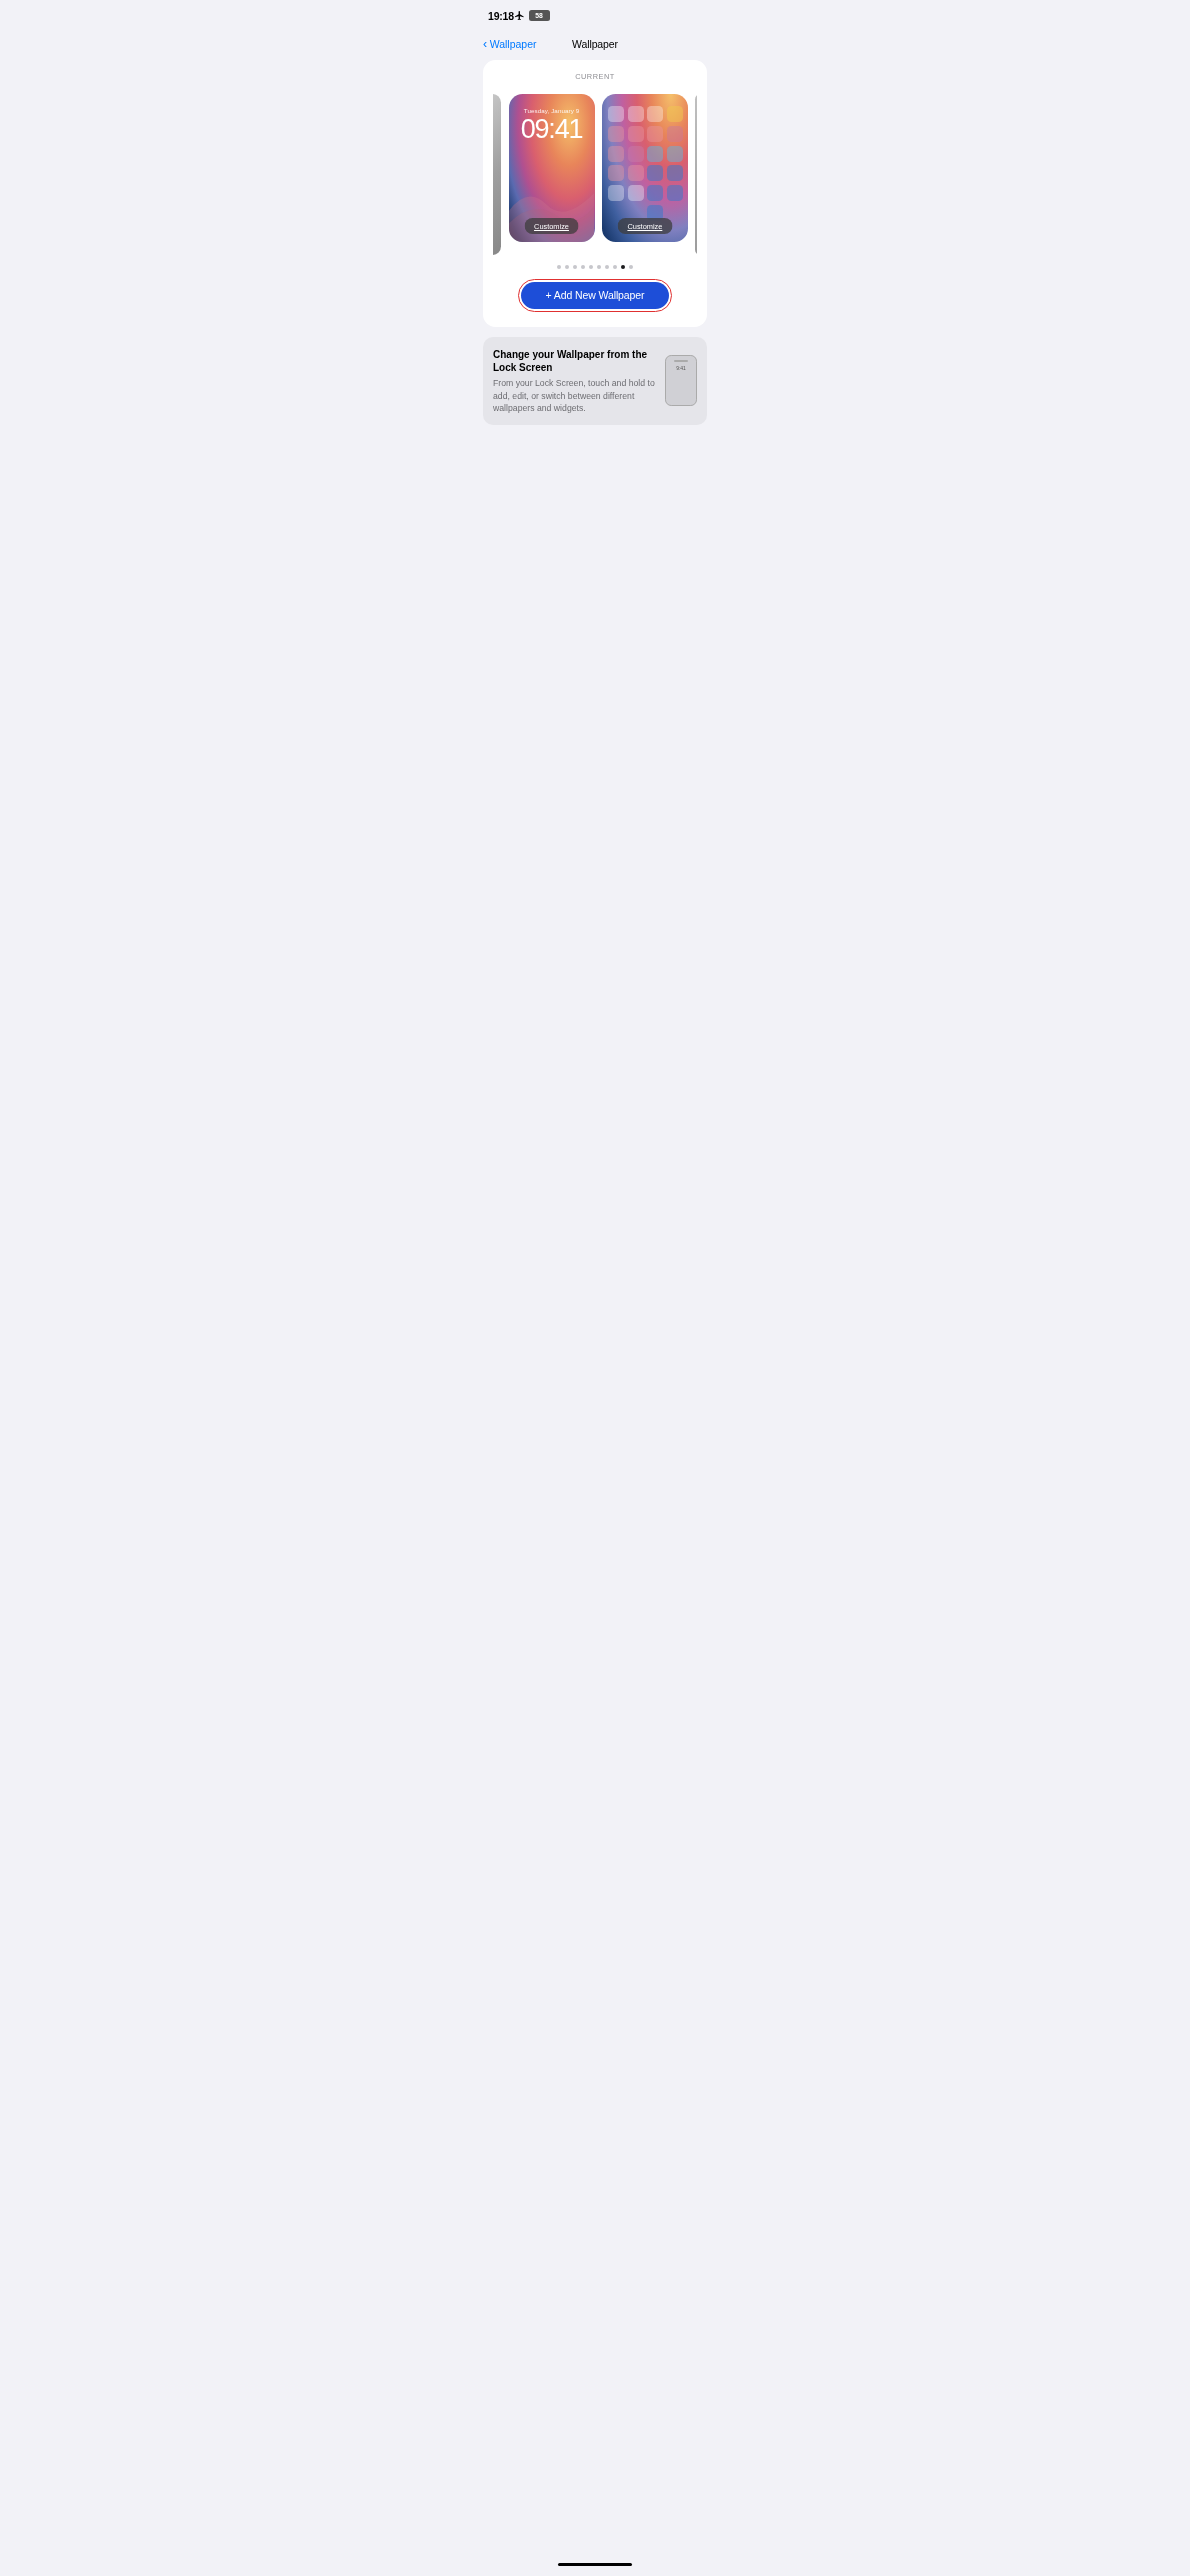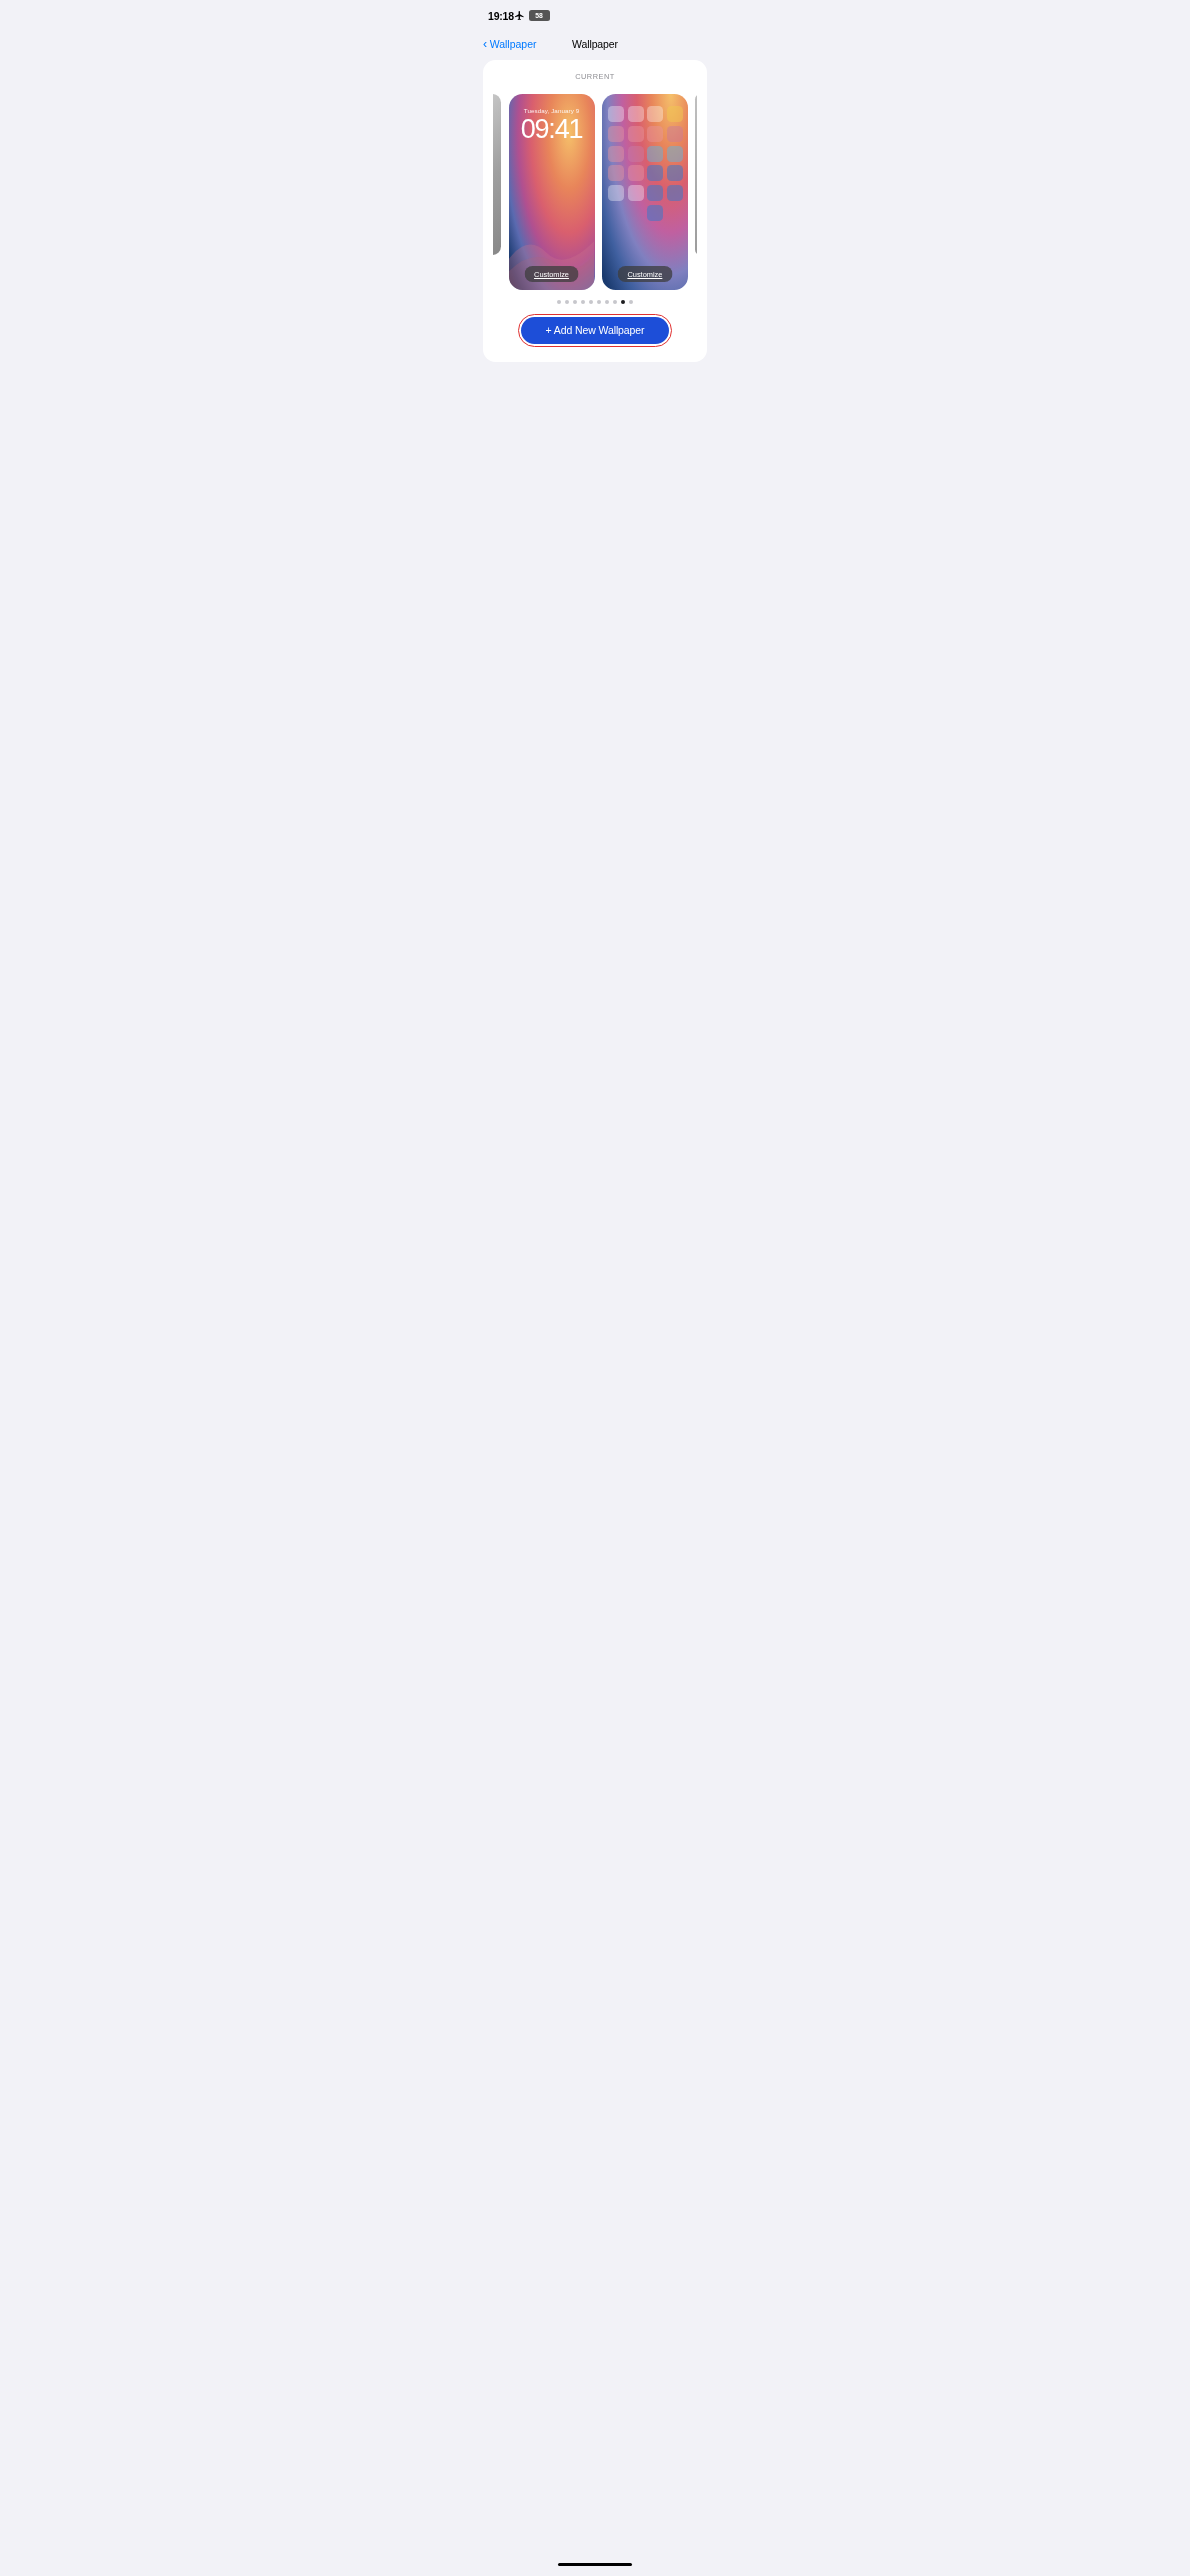--- a/index.html
+++ b/index.html
@@ -138,21 +138,21 @@
       height: 161px;
       border-radius: 6.2px;
       overflow: hidden;
       background: linear-gradient(135deg, #c0c0c0 0%, #999 100%);
       flex-shrink: 0;
     }
 
     .phone-preview {
       width: 86px;
       min-width: 86px;
-      height: 196px;
+      height: 148px;
       border-radius: 13.6px;
       overflow: hidden;
       position: relative;
       flex-shrink: 0;
     }
 
     
     .lock-screen-bg {
       width: 100%;
       height: 100%;
@@ -468,19 +468,29 @@
       <div class="dot"></div>
     </div>
 
     <div class="add-wallpaper-wrapper">
       <div class="add-wallpaper-btn-container">
         <div class="add-wallpaper-btn">+ Add New Wallpaper</div>
       </div>
     </div>
   </div>
 
+  <div class="info-card">
+    <div class="info-text">
+      <div class="info-title">Change your Wallpaper from the Lock Screen</div>
+      <div class="info-desc">From your Lock Screen, touch and hold to add, edit, or switch between different wallpapers and widgets.</div>
+    </div>
+    <div class="phone-icon">
+      <div class="phone-icon-notch"></div>
+      <div class="phone-icon-time">9:41</div>
+    </div>
+  </div>
 
 </div>
 
 <div class="home-indicator">
   <div class="home-bar"></div>
 </div>
 
 
 </body></html>

